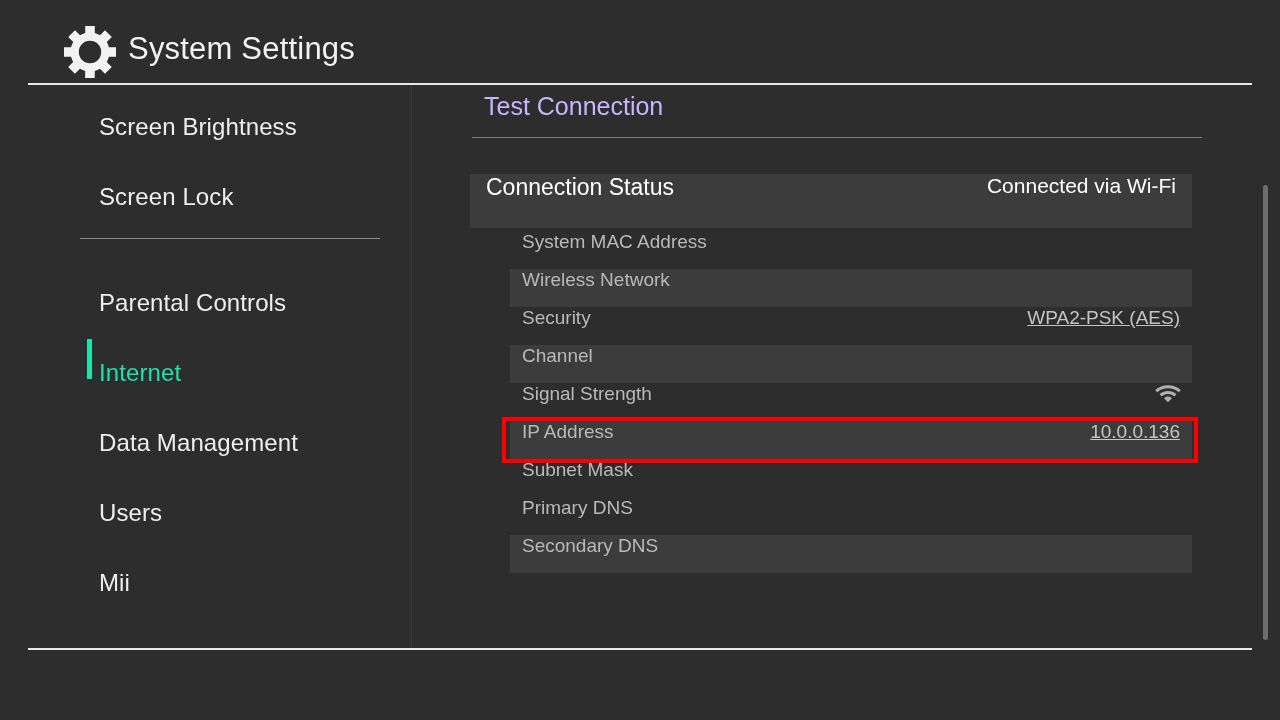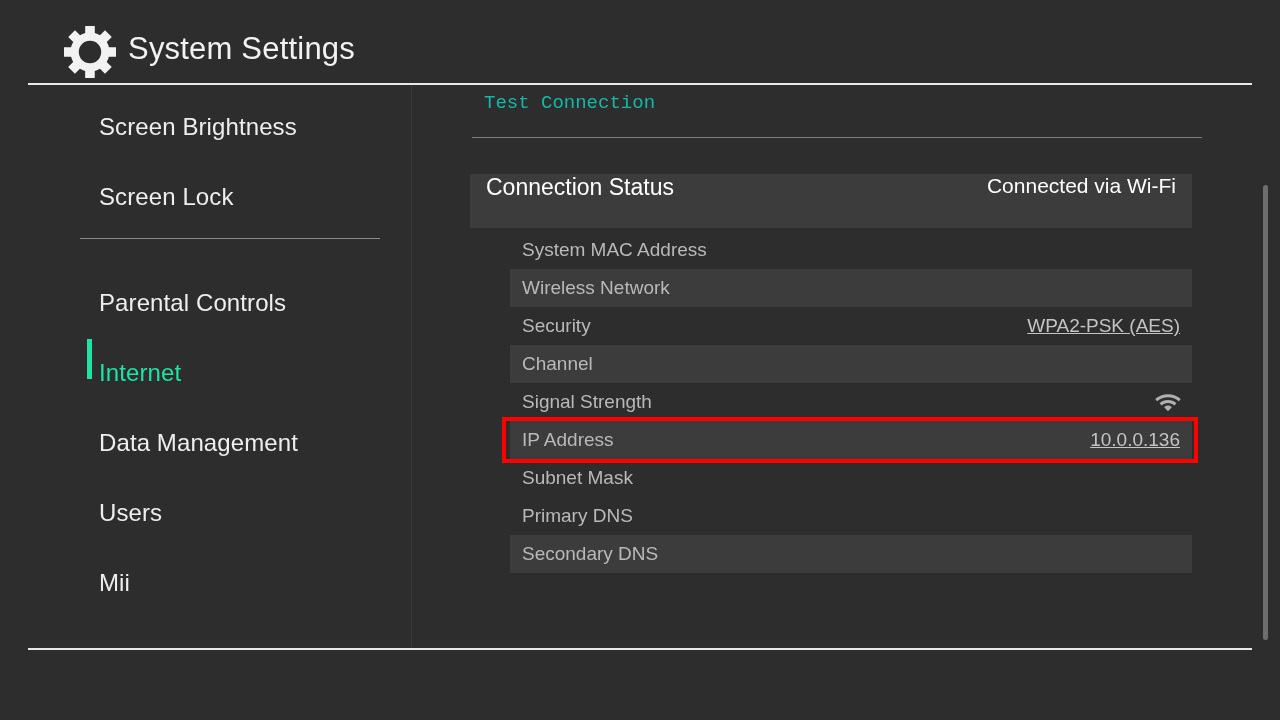--- a/index.html
+++ b/index.html
@@ -48,21 +48,21 @@
   }
   #nav-rule {
     position:absolute; left:80px; top:153px; width:300px; height:1px;
     background:#8a8a8a;
   }
 
   
   #main { position:absolute; left:412px; top:85px; width:868px; height:563px; overflow:hidden; }
   #page-title {
     position:absolute; left:72px; top:7px;
-    font-size:19px; color:#14b8a6; white-space:nowrap;font-family:Liberation Mono, monospace;
+    font-size:25px; color:#c4b5fd; white-space:nowrap;
   }
   #title-rule {
     position:absolute; left:60px; top:52px; width:730px; height:1px;
     background:#7d7d7d;
   }
 
   
   #status-row {
     position:absolute; left:58px; top:89px; width:722px; height:54px;
     background:#3c3c3c; display:flex; align-items:flex-start;
@@ -71,21 +71,21 @@
     margin-left:16px; font-size:23px; color:#ffffff; white-space:nowrap;
   }
   #status-value {
     margin-left:auto; margin-right:16px; font-size:21px; color:#ffffff; white-space:nowrap;
   }
 
   
   #detail-list { position:absolute; left:98px; top:146px; width:682px; }
   .detail-row {
     position:relative; width:682px; height:38px;
-    display:flex; align-items:center;
+    display:flex; 
   }
   .detail-row.alt { background:#3c3c3c; }
   .detail-row.plain { background:transparent; }
   .detail-label {
     margin-left:12px; font-size:19px; color:#b9b9b9; white-space:nowrap;
   }
   .detail-value {
     margin-left:auto; margin-right:12px; font-size:19px; color:#c4c4c4; white-space:nowrap;text-decoration:underline;
   }
   .wifi-icon { margin-left:auto; margin-right:10px; width:28px; height:20px; display:block; }

